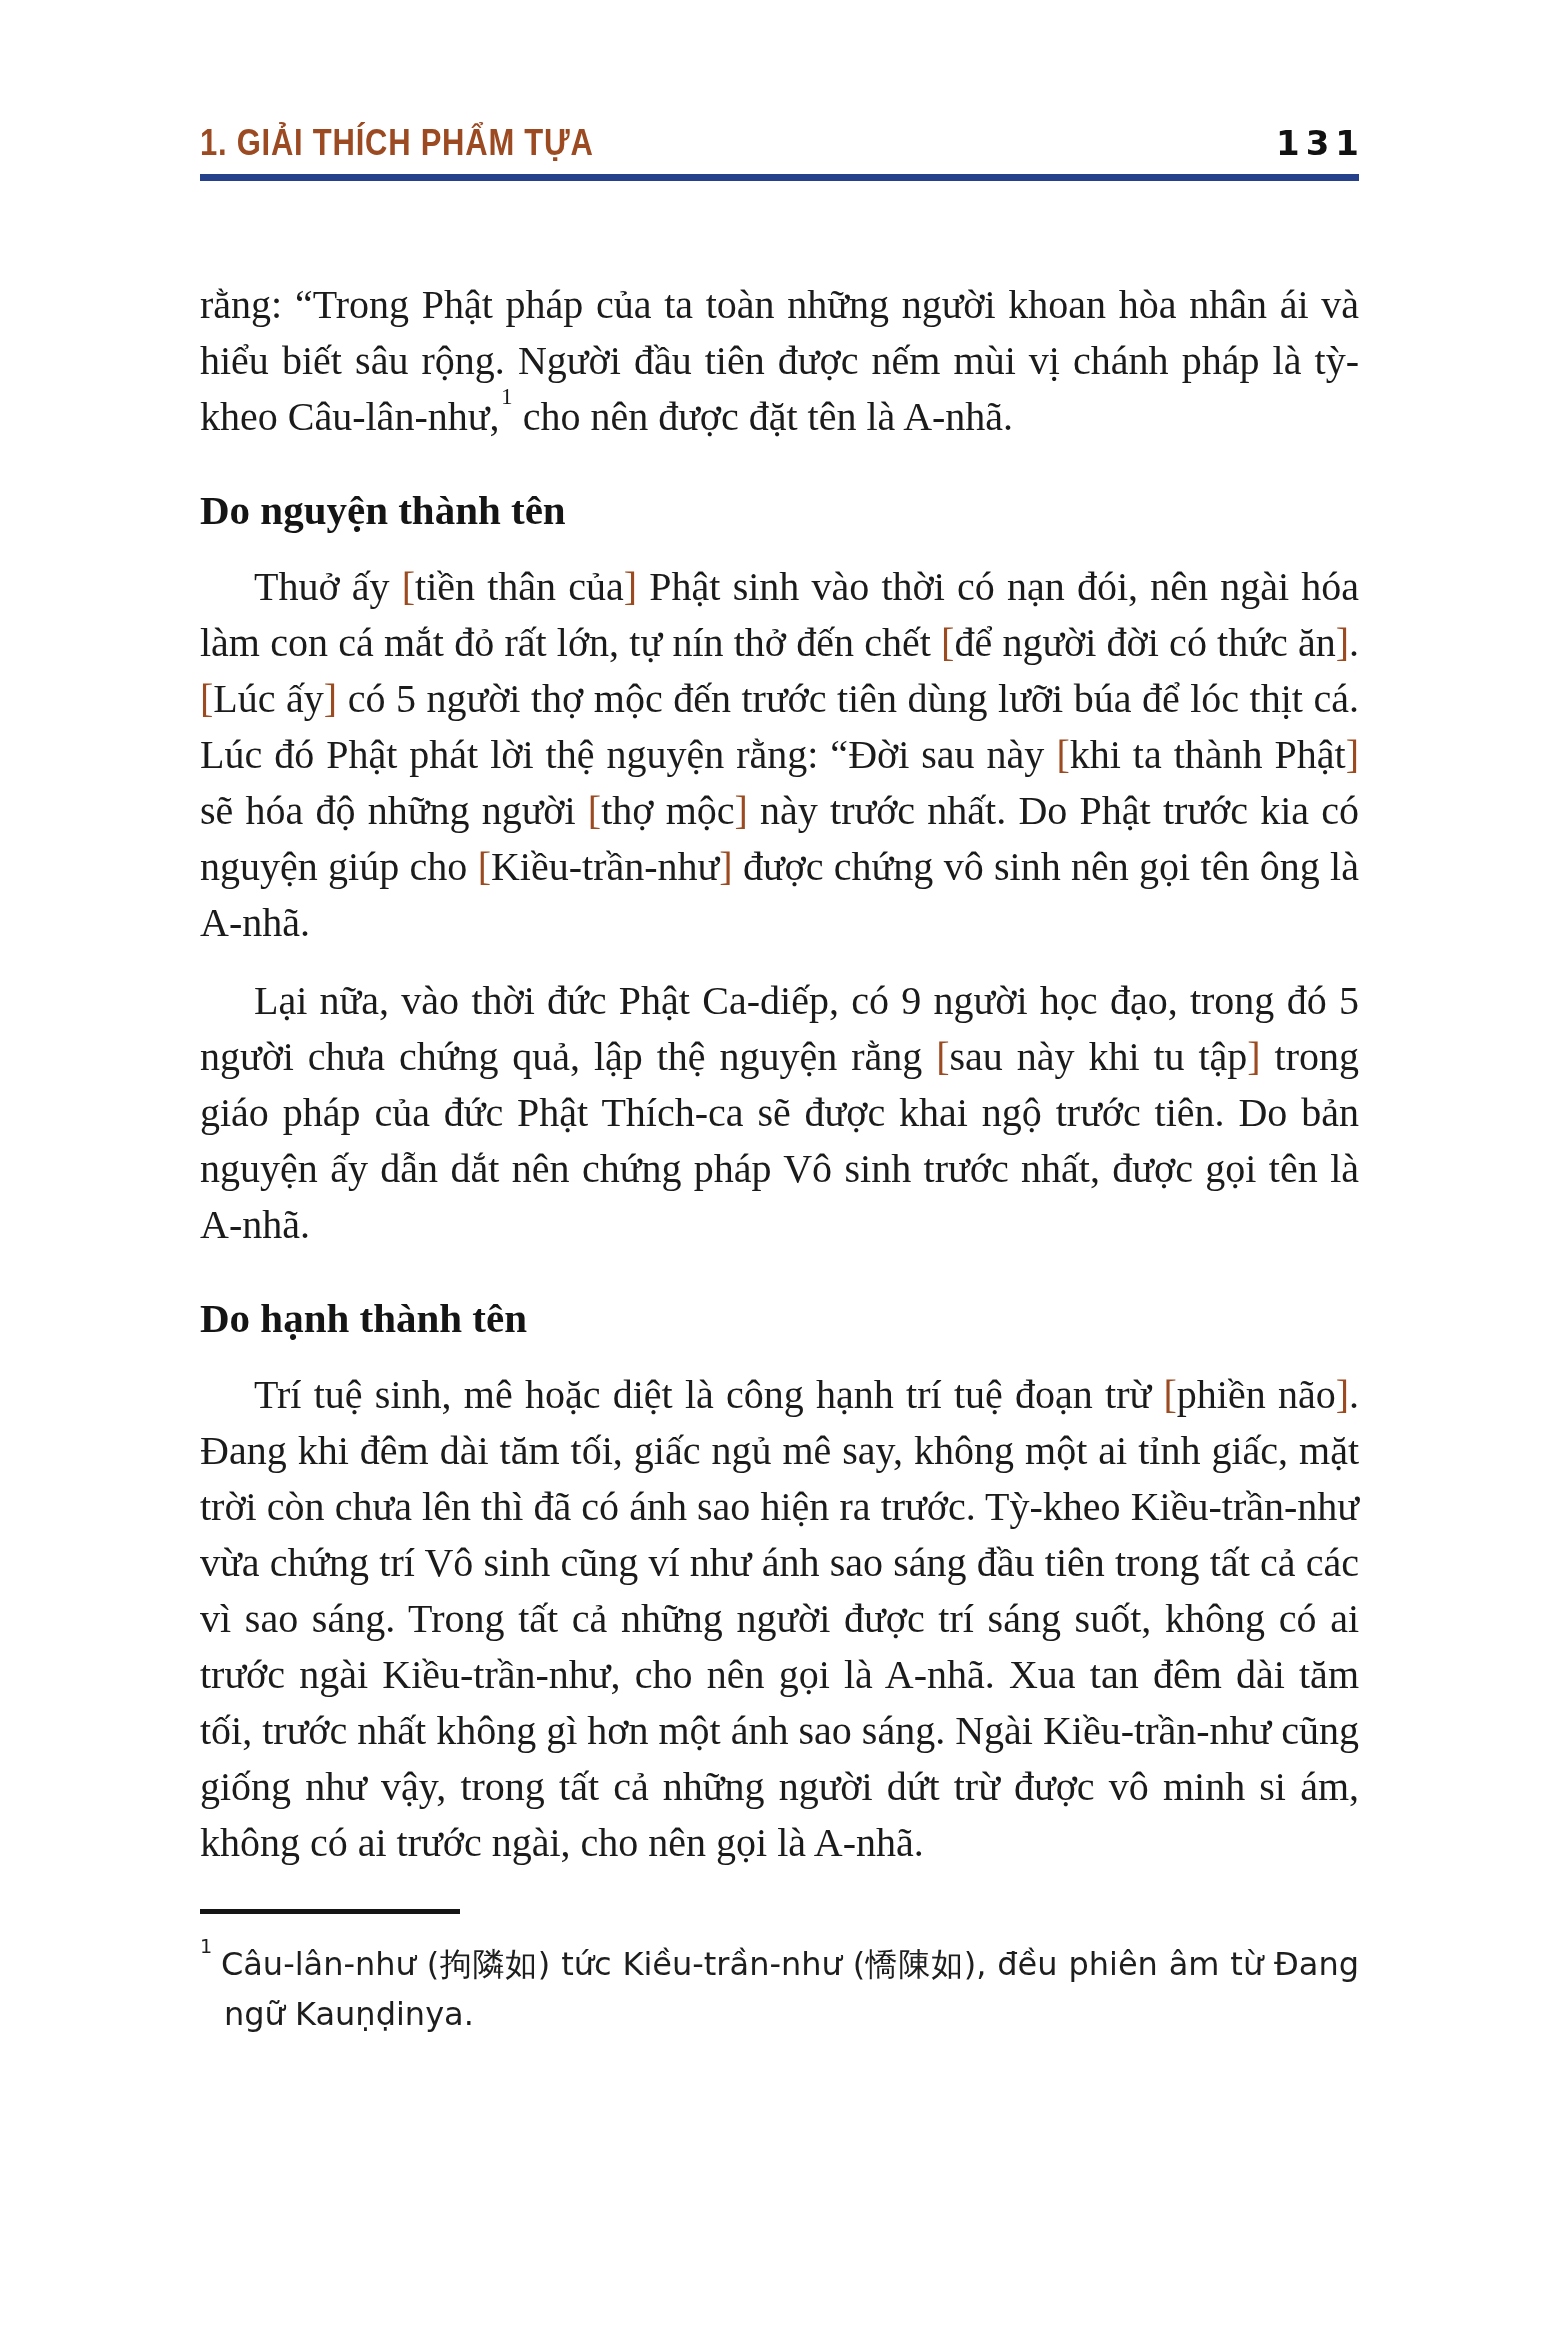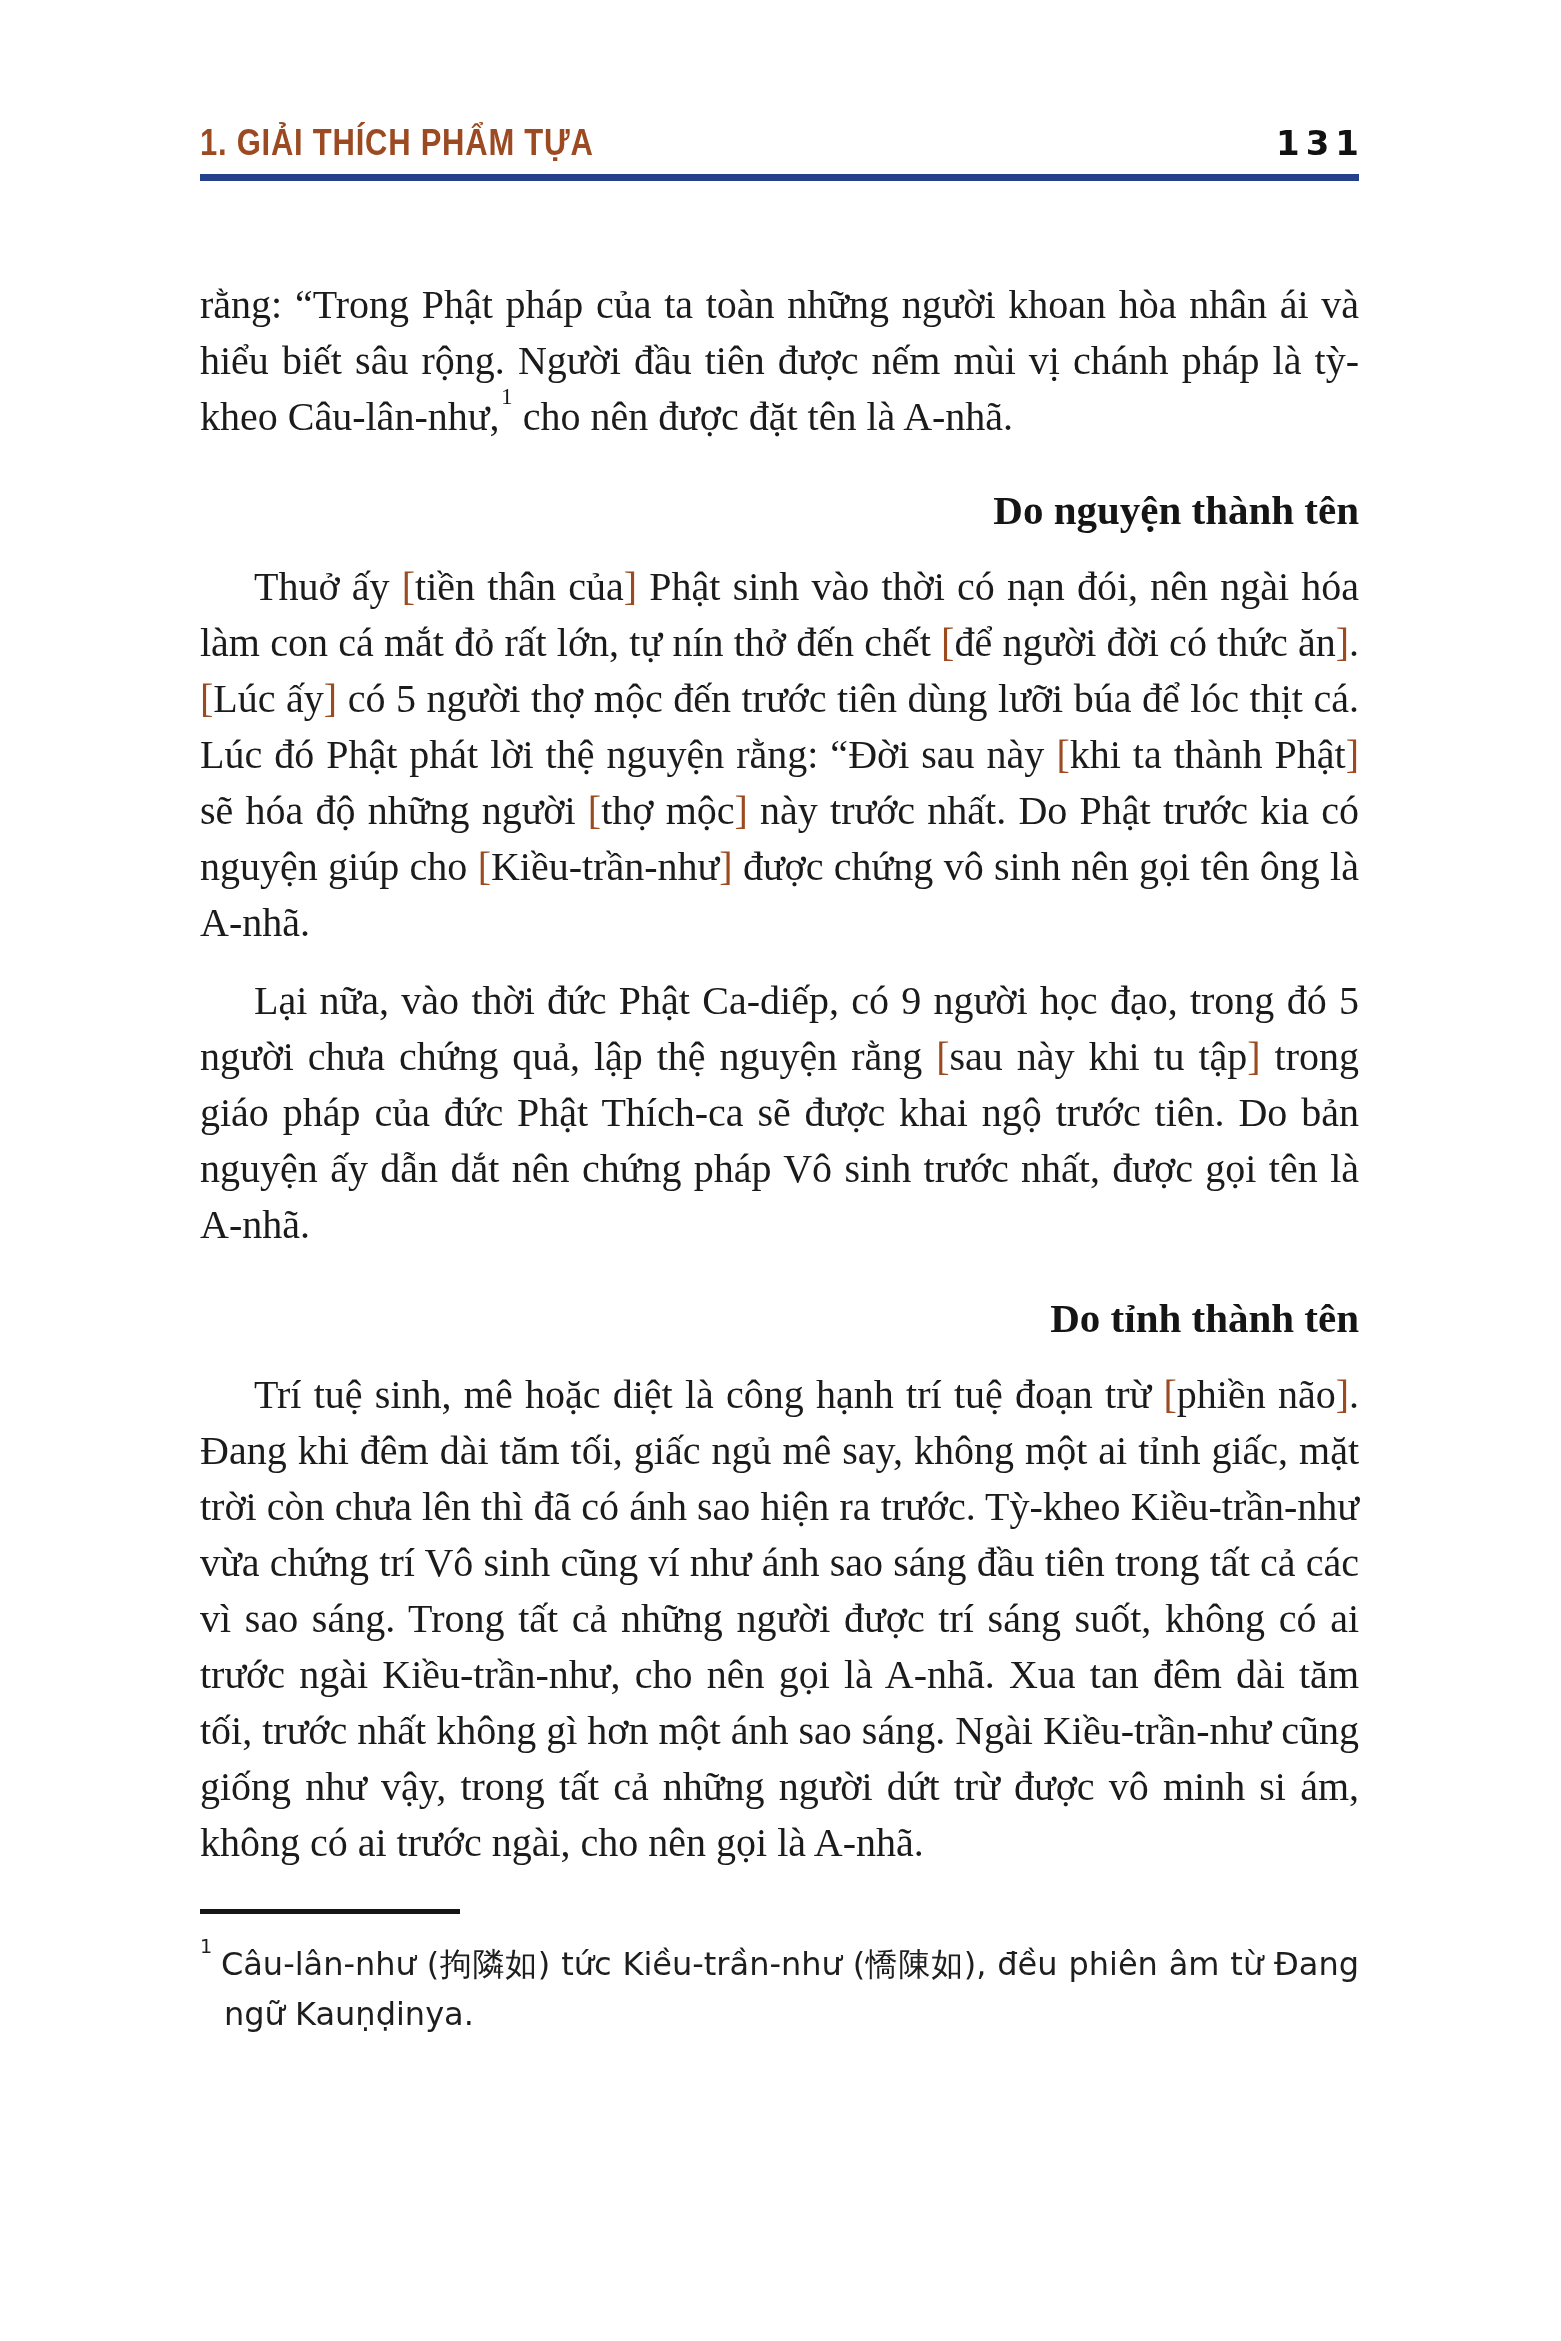--- a/index.html
+++ b/index.html
@@ -39,21 +39,21 @@
     margin-top:96px;
     font-size:40px;line-height:56px;
   }
   .para{
     margin:0 0 22.6px 0;text-align:justify;
   }
   .para.indent{text-indent:54px;}
   .section-heading{
     font-family:"Liberation Serif","DejaVu Serif",serif;
     font-weight:bold;font-size:41px;line-height:1.25;
-    color:#151515;margin:40px 0 22.6px 0;text-align:right;
+    color:#151515;margin:40px 0 22.6px 0;
   }
   .bracket{color:var(--c-bracket);}
   sup.fn-ref{
     font-size:58%;line-height:0;position:relative;top:-0.5em;
     margin-left:1.7px;
   }
   .footnote-rule{
     width:260px;height:5.2px;background:#151515;
     margin:38px 0 26px 0;
   }
@@ -77,21 +77,21 @@
     <div class="page-number">131</div>
   </div>
 
   <div class="header-rule"></div>
 
   <div class="body-blocks" id="body-blocks">
       <p class="para">rằng: “Trong Phật pháp của ta toàn những người khoan hòa nhân ái và hiểu biết sâu rộng. Người đầu tiên được nếm mùi vị chánh pháp là tỳ-kheo Câu-lân-như,<sup class="fn-ref">1</sup> cho nên được đặt tên là A-nhã.</p>
       <h2 class="section-heading">Do nguyện thành tên</h2>
       <p class="para indent">Thuở ấy <span class="bracket">[</span><span>tiền thân của</span><span class="bracket">]</span> Phật sinh vào thời có nạn đói, nên ngài hóa làm con cá mắt đỏ rất lớn, tự nín thở đến chết <span class="bracket">[</span><span>để người đời có thức ăn</span><span class="bracket">]</span>. <span class="bracket">[</span><span>Lúc ấy</span><span class="bracket">]</span> có 5 người thợ mộc đến trước tiên dùng lưỡi búa để lóc thịt cá. Lúc đó Phật phát lời thệ nguyện rằng: “Đời sau này <span class="bracket">[</span><span>khi ta thành Phật</span><span class="bracket">]</span> sẽ hóa độ những người <span class="bracket">[</span><span>thợ mộc</span><span class="bracket">]</span> này trước nhất. Do Phật trước kia có nguyện giúp cho <span class="bracket">[</span><span>Kiều-trần-như</span><span class="bracket">]</span> được chứng vô sinh nên gọi tên ông là A-nhã.</p>
       <p class="para indent">Lại nữa, vào thời đức Phật Ca-diếp, có 9 người học đạo, trong đó 5 người chưa chứng quả, lập thệ nguyện rằng <span class="bracket">[</span><span>sau này khi tu tập</span><span class="bracket">]</span> trong giáo pháp của đức Phật Thích-ca sẽ được khai ngộ trước tiên. Do bản nguyện ấy dẫn dắt nên chứng pháp Vô sinh trước nhất, được gọi tên là A-nhã.</p>
-      <h2 class="section-heading">Do tỉnh thành tên</h2>
+      <h2 class="section-heading">Do hạnh thành tên</h2>
       <p class="para indent">Trí tuệ sinh, mê hoặc diệt là công hạnh trí tuệ đoạn trừ <span class="bracket">[</span><span>phiền não</span><span class="bracket">]</span>. Đang khi đêm dài tăm tối, giấc ngủ mê say, không một ai tỉnh giấc, mặt trời còn chưa lên thì đã có ánh sao hiện ra trước. Tỳ-kheo Kiều-trần-như vừa chứng trí Vô sinh cũng ví như ánh sao sáng đầu tiên trong tất cả các vì sao sáng. Trong tất cả những người được trí sáng suốt, không có ai trước ngài Kiều-trần-như, cho nên gọi là A-nhã. Xua tan đêm dài tăm tối, trước nhất không gì hơn một ánh sao sáng. Ngài Kiều-trần-như cũng giống như vậy, trong tất cả những người dứt trừ được vô minh si ám, không có ai trước ngài, cho nên gọi là A-nhã.</p>
     </div>
 
   <div class="footnote-rule"></div>
 
   <div class="footnote">
     <sup class="fn-marker">1</sup><span>Câu-lân-như (拘隣如) tức Kiều-trần-như (憍陳如), đều phiên âm từ Đang ngữ Kauṇḍinya.</span>
   </div>
 
 </div>

